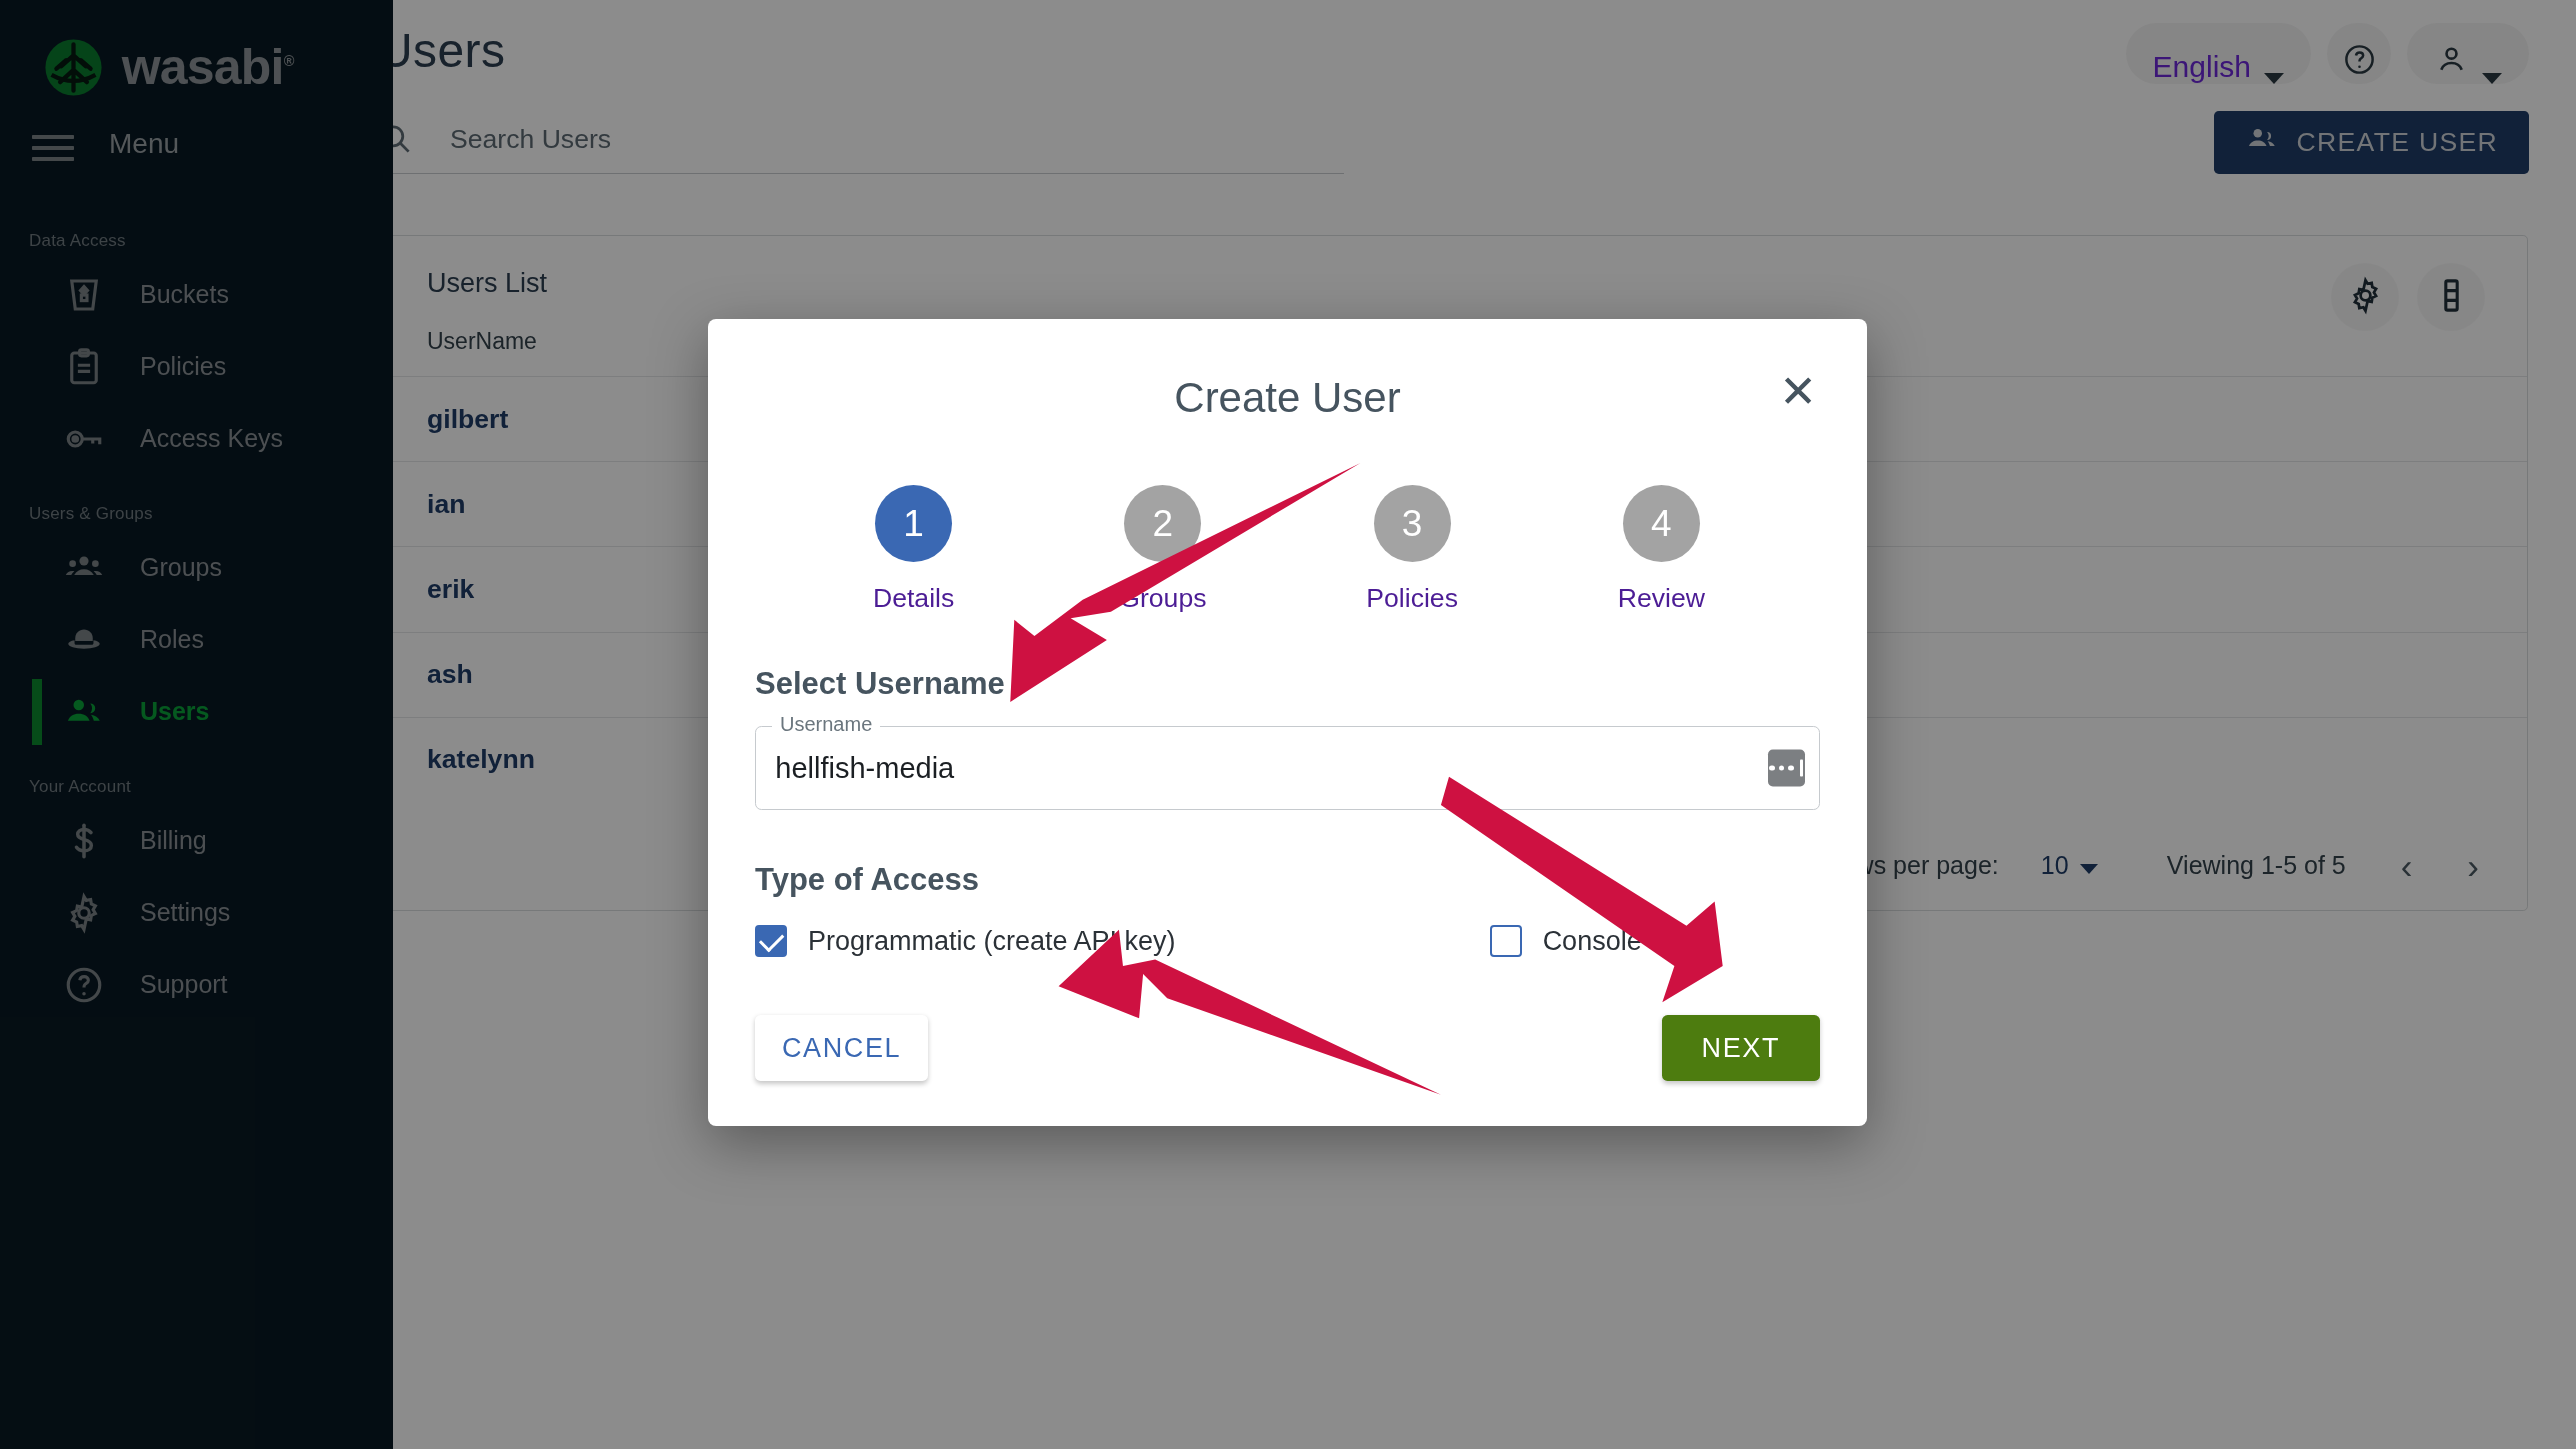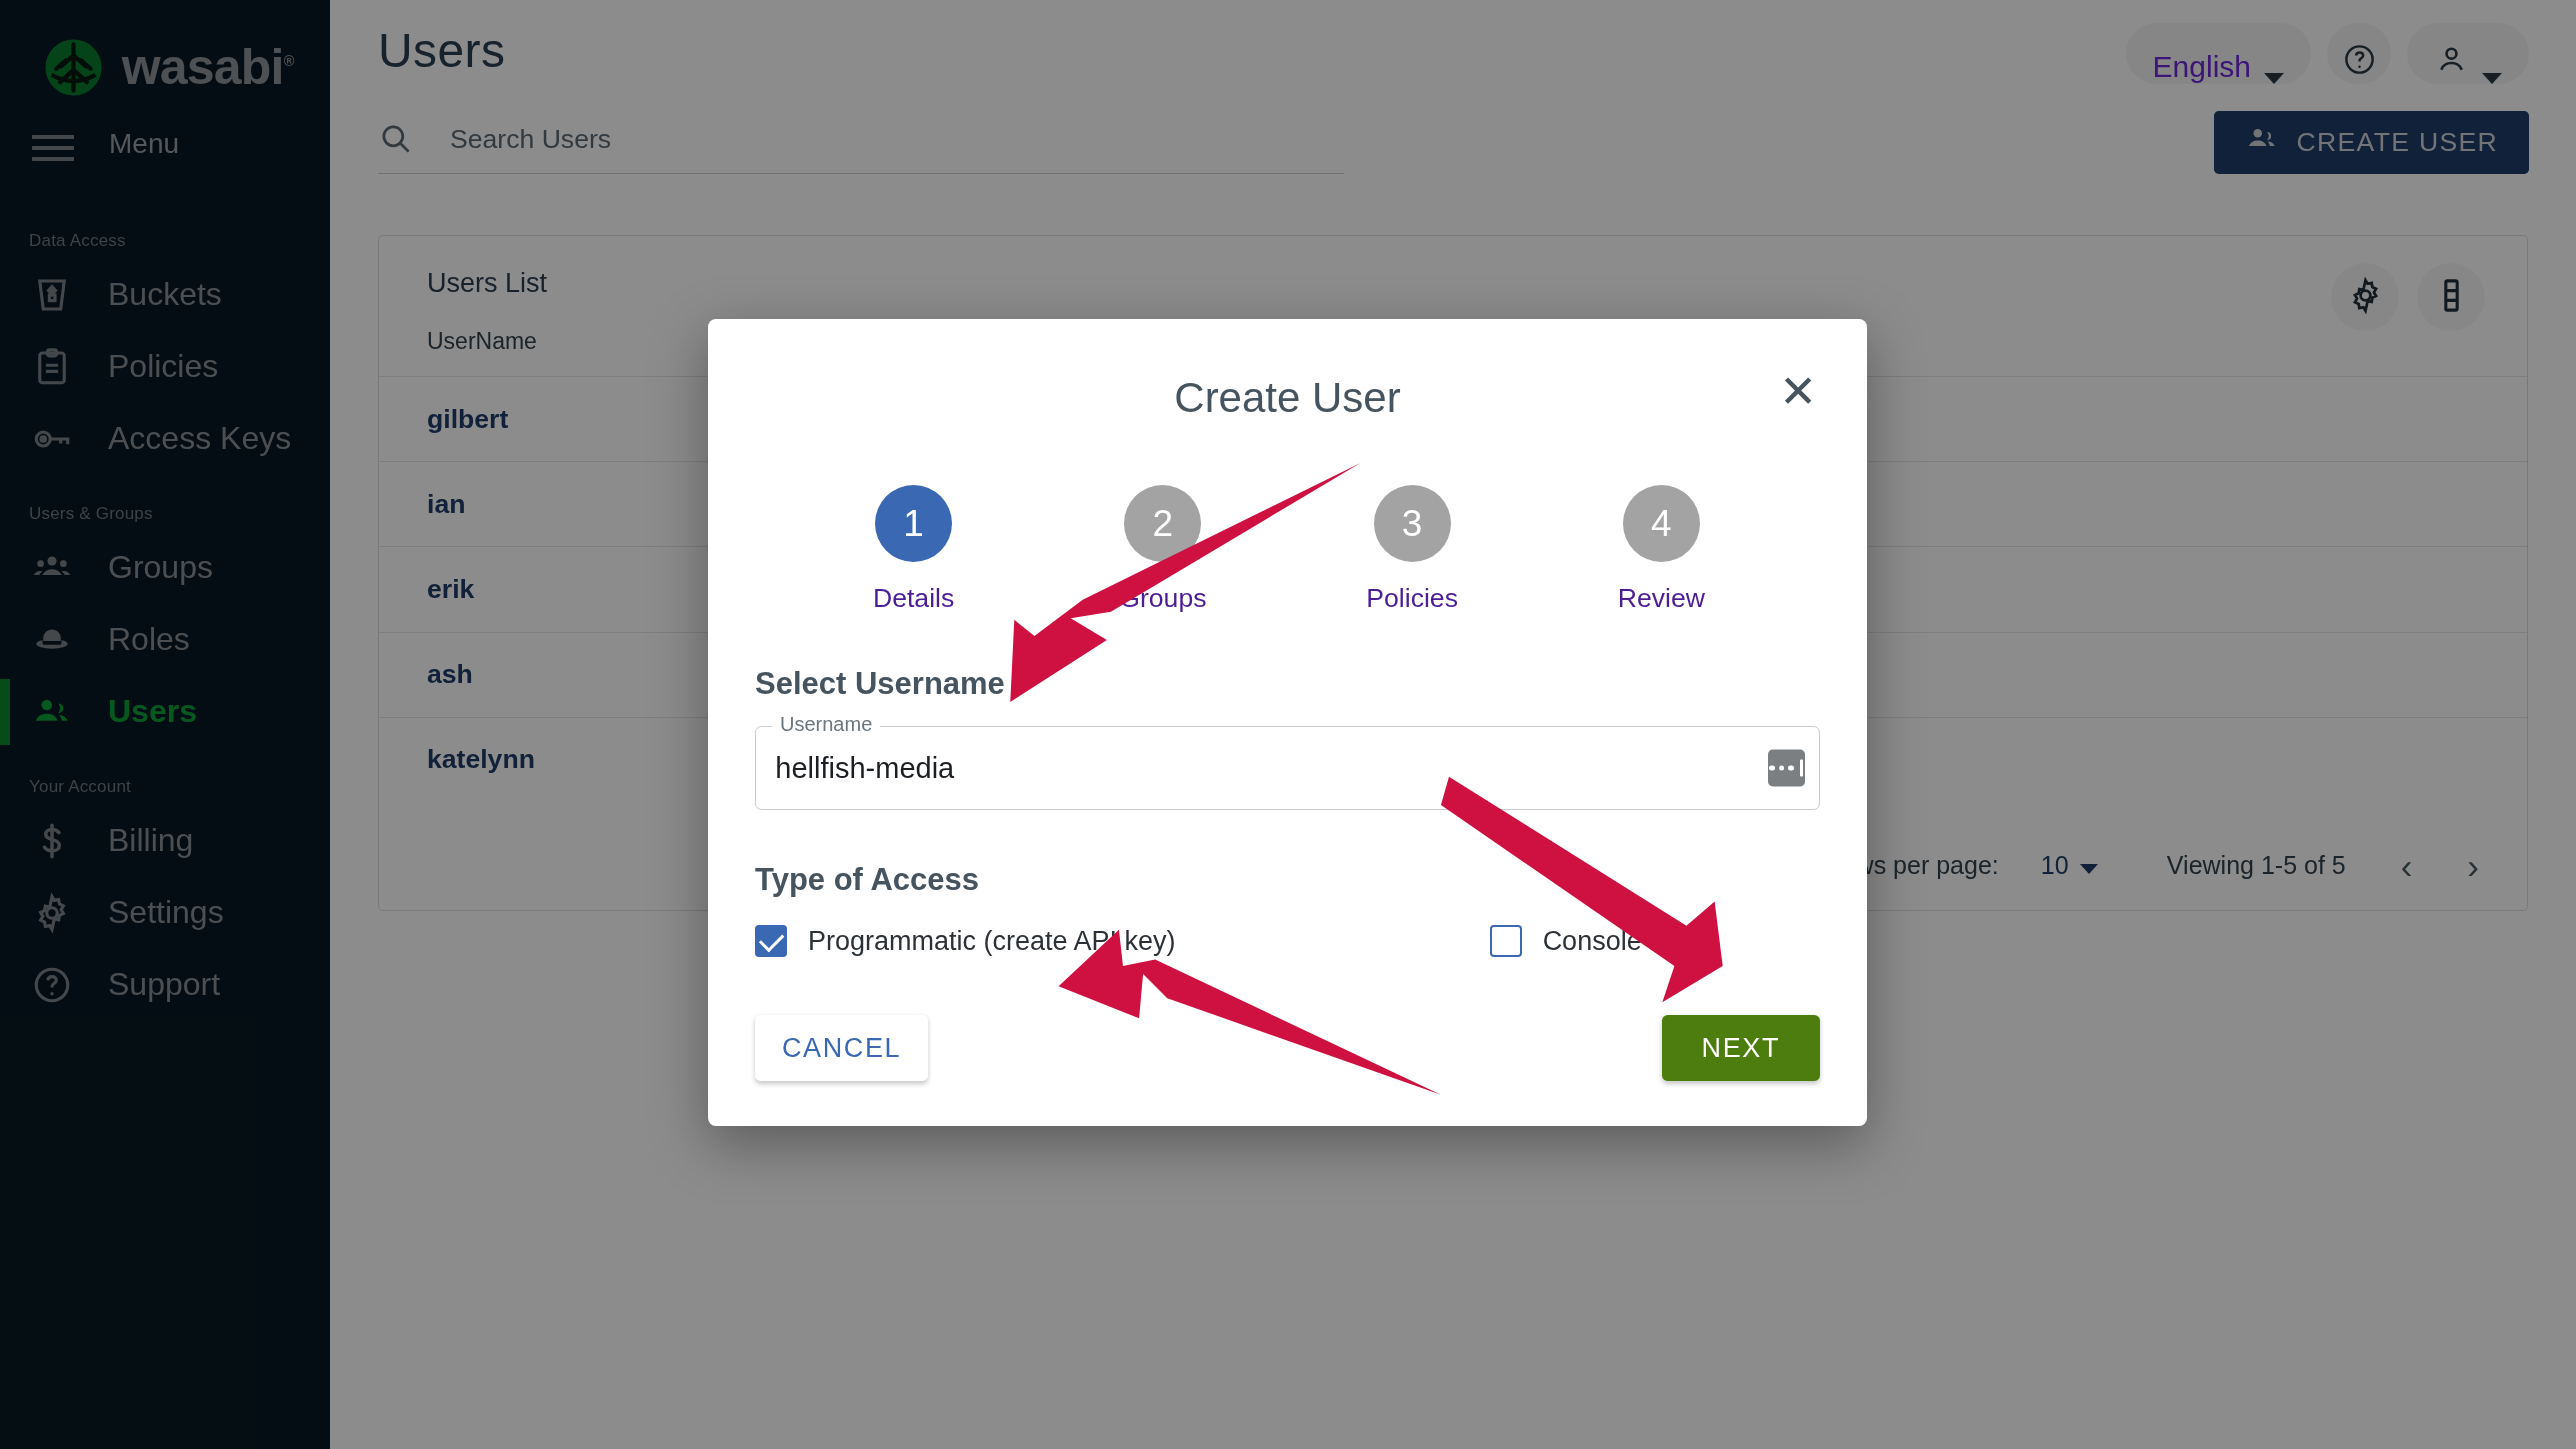--- a/index.html
+++ b/index.html
@@ -8,21 +8,21 @@
     width: 2576px; height: 1449px;
     font-family: "Liberation Sans", sans-serif;
     background: #ffffff;
     overflow: hidden;
   }
   #app { position: relative; width: 2576px; height: 1449px; }
 
   
   .sidebar {
     position: absolute; left: 0; top: 0;
-    width: 330px; height: 1449px;
+    width: 393px; height: 1449px;
     background: #091923;
     color: #8d9499;
     z-index: 2;
   }
   .logo-row {
     display: flex; align-items: center;
     padding: 29px 0 0 43px;
     height: 105px;
   }
   .logo-mark { width: 61px; height: 61px; flex: 0 0 61px; }
@@ -45,22 +45,23 @@
   .menu-label { font-size: 28px; color: #9aa0a5; }
 
   .nav-group-title {
     font-size: 17px; color: #707a80;
     padding: 29px 0 8px 29px; letter-spacing: 0.2px;
   }
   .nav-item {
     position: relative;
     display: flex; align-items: center;
     height: 72px; padding-left: 29px;
-    color: #8b9196; font-size: 32px;
+    color: #8b9196; font-size: 25px;
     cursor: pointer;
+    margin-left: 32px;
   }
   .nav-item .nav-ico {
     width: 45px; height: 45px; flex: 0 0 45px;
     margin-right: 34px;
     display: flex; align-items: center; justify-content: center;
   }
   .nav-item.active { color: #0aa33a; font-weight: 700; }
   .nav-item.active::before {
     content: ""; position: absolute; left: 0; top: 3.2px;
     width: 9.7px; height: 66px; background: #0b8a2f;

